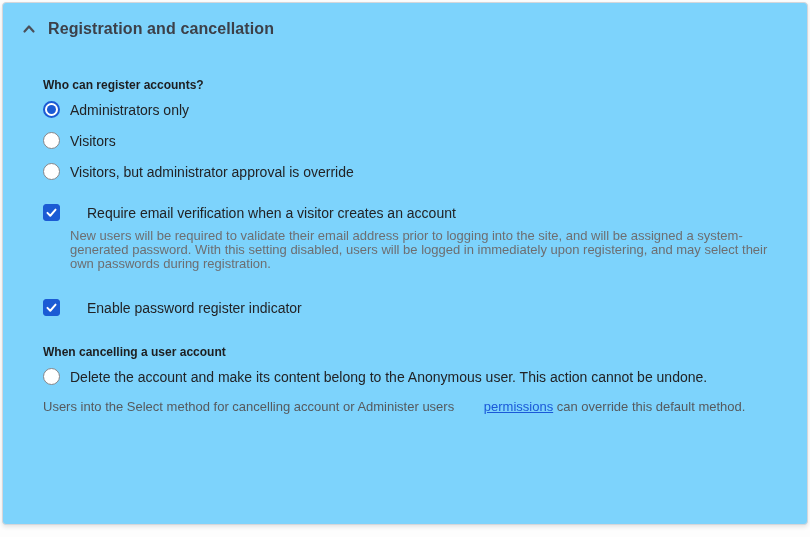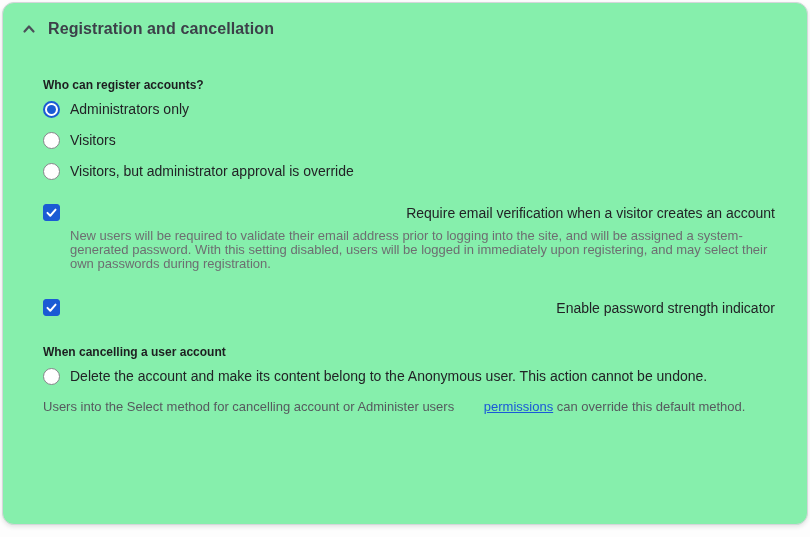--- a/index.html
+++ b/index.html
@@ -7,23 +7,23 @@
     margin: 0; padding: 0;
     width: 810px; height: 537px;
     background: #fdfdfd;
     font-family: "Liberation Sans", sans-serif;
     -webkit-font-smoothing: antialiased;
   }
   .card {
     position: absolute;
     left: 2px; top: 2px;
     width: 806px; height: 523px;
-    background: #86efac;
+    background: #7dd3fc;
     border: 1px solid #d5d6da;
-    border-radius: 12px;
+    border-radius: 4px;
     box-shadow: 0 2px 4px rgba(0,0,0,0.10);
     overflow: hidden;
   }
   .summary {
     display: flex;
     align-items: center;
     gap: 11px;
     padding: 17px 16px 0 18px;
     cursor: pointer;
   }
@@ -36,20 +36,21 @@
   .chevron { display: inline-flex; width: 16px; height: 16px; }
   .content { padding: 0 32px 0 40px; }
   .group-label {
     font-size: 12px;
     font-weight: bold;
     color: #1d1e20;
     margin: 40px 0 9px 0;
   }
   .option-row {
     display: flex;
+    align-items: center;
     gap: 10px;
     margin: 0 0 14px 0;
   }
   .option-label {
     font-size: 14px;
     color: #222326;
     cursor: pointer;
   }
   .radio {
     width: 17px; height: 17px;
@@ -71,21 +72,21 @@
   }
   .checkbox {
     width: 17px; height: 17px;
     border-radius: 3px;
     background: var(--accent);
     border: 1px solid var(--accent);
     flex-shrink: 0;
     display: flex; align-items: center; justify-content: center;
     cursor: pointer;
   }
-  .checkbox-row { display: flex; align-items: center; gap: 20px; justify-content: space-between; }
+  .checkbox-row { display: flex; align-items: center; gap: 27px; }
   .cb-email { margin-top: 24px; }
   .cb-pass  { margin-top: 28px; }
   .description {
     margin: 8px 0 0 27px;
     font-size: 13px;
     line-height: 14px;
     color: #6d6e71;
     max-width: 712px;
   }
   .group-label.cancel { margin-top: 29px; }
@@ -142,21 +143,21 @@
       <span class="option-label">Require email verification when a visitor creates an account</span>
     </div>
     <div class="description">New users will be required to validate their email address prior to logging into the site, and will be assigned a system-generated password. With this setting disabled, users will be logged in immediately upon registering, and may select their own passwords during registration.</div>
 
     <div class="checkbox-row cb-pass">
       <span class="checkbox">
         <svg viewBox="0 0 16 16" width="13" height="13">
           <polyline points="3,8.5 6.5,12 13,4.5" fill="none" stroke="#ffffff" stroke-width="2.4" stroke-linecap="round" stroke-linejoin="round"></polyline>
         </svg>
       </span>
-      <span class="option-label">Enable password strength indicator</span>
+      <span class="option-label">Enable password register indicator</span>
     </div>
 
     <div class="group-label cancel">When cancelling a user account</div>
 
     <div class="option-row">
       <span class="radio off"></span>
       <span class="option-label"><span>Delete the account and make its content belong to the </span><span class="italic">Anonymous</span><span> user. This action cannot be undone.</span></span>
     </div>
 
     <div class="footer-note"><span>Users into the </span><span class="italic">Select method for cancelling account</span><span> or </span><span class="italic">Administer users</span><span> </span><a>permissions</a><span> can override this default method.</span></div>

